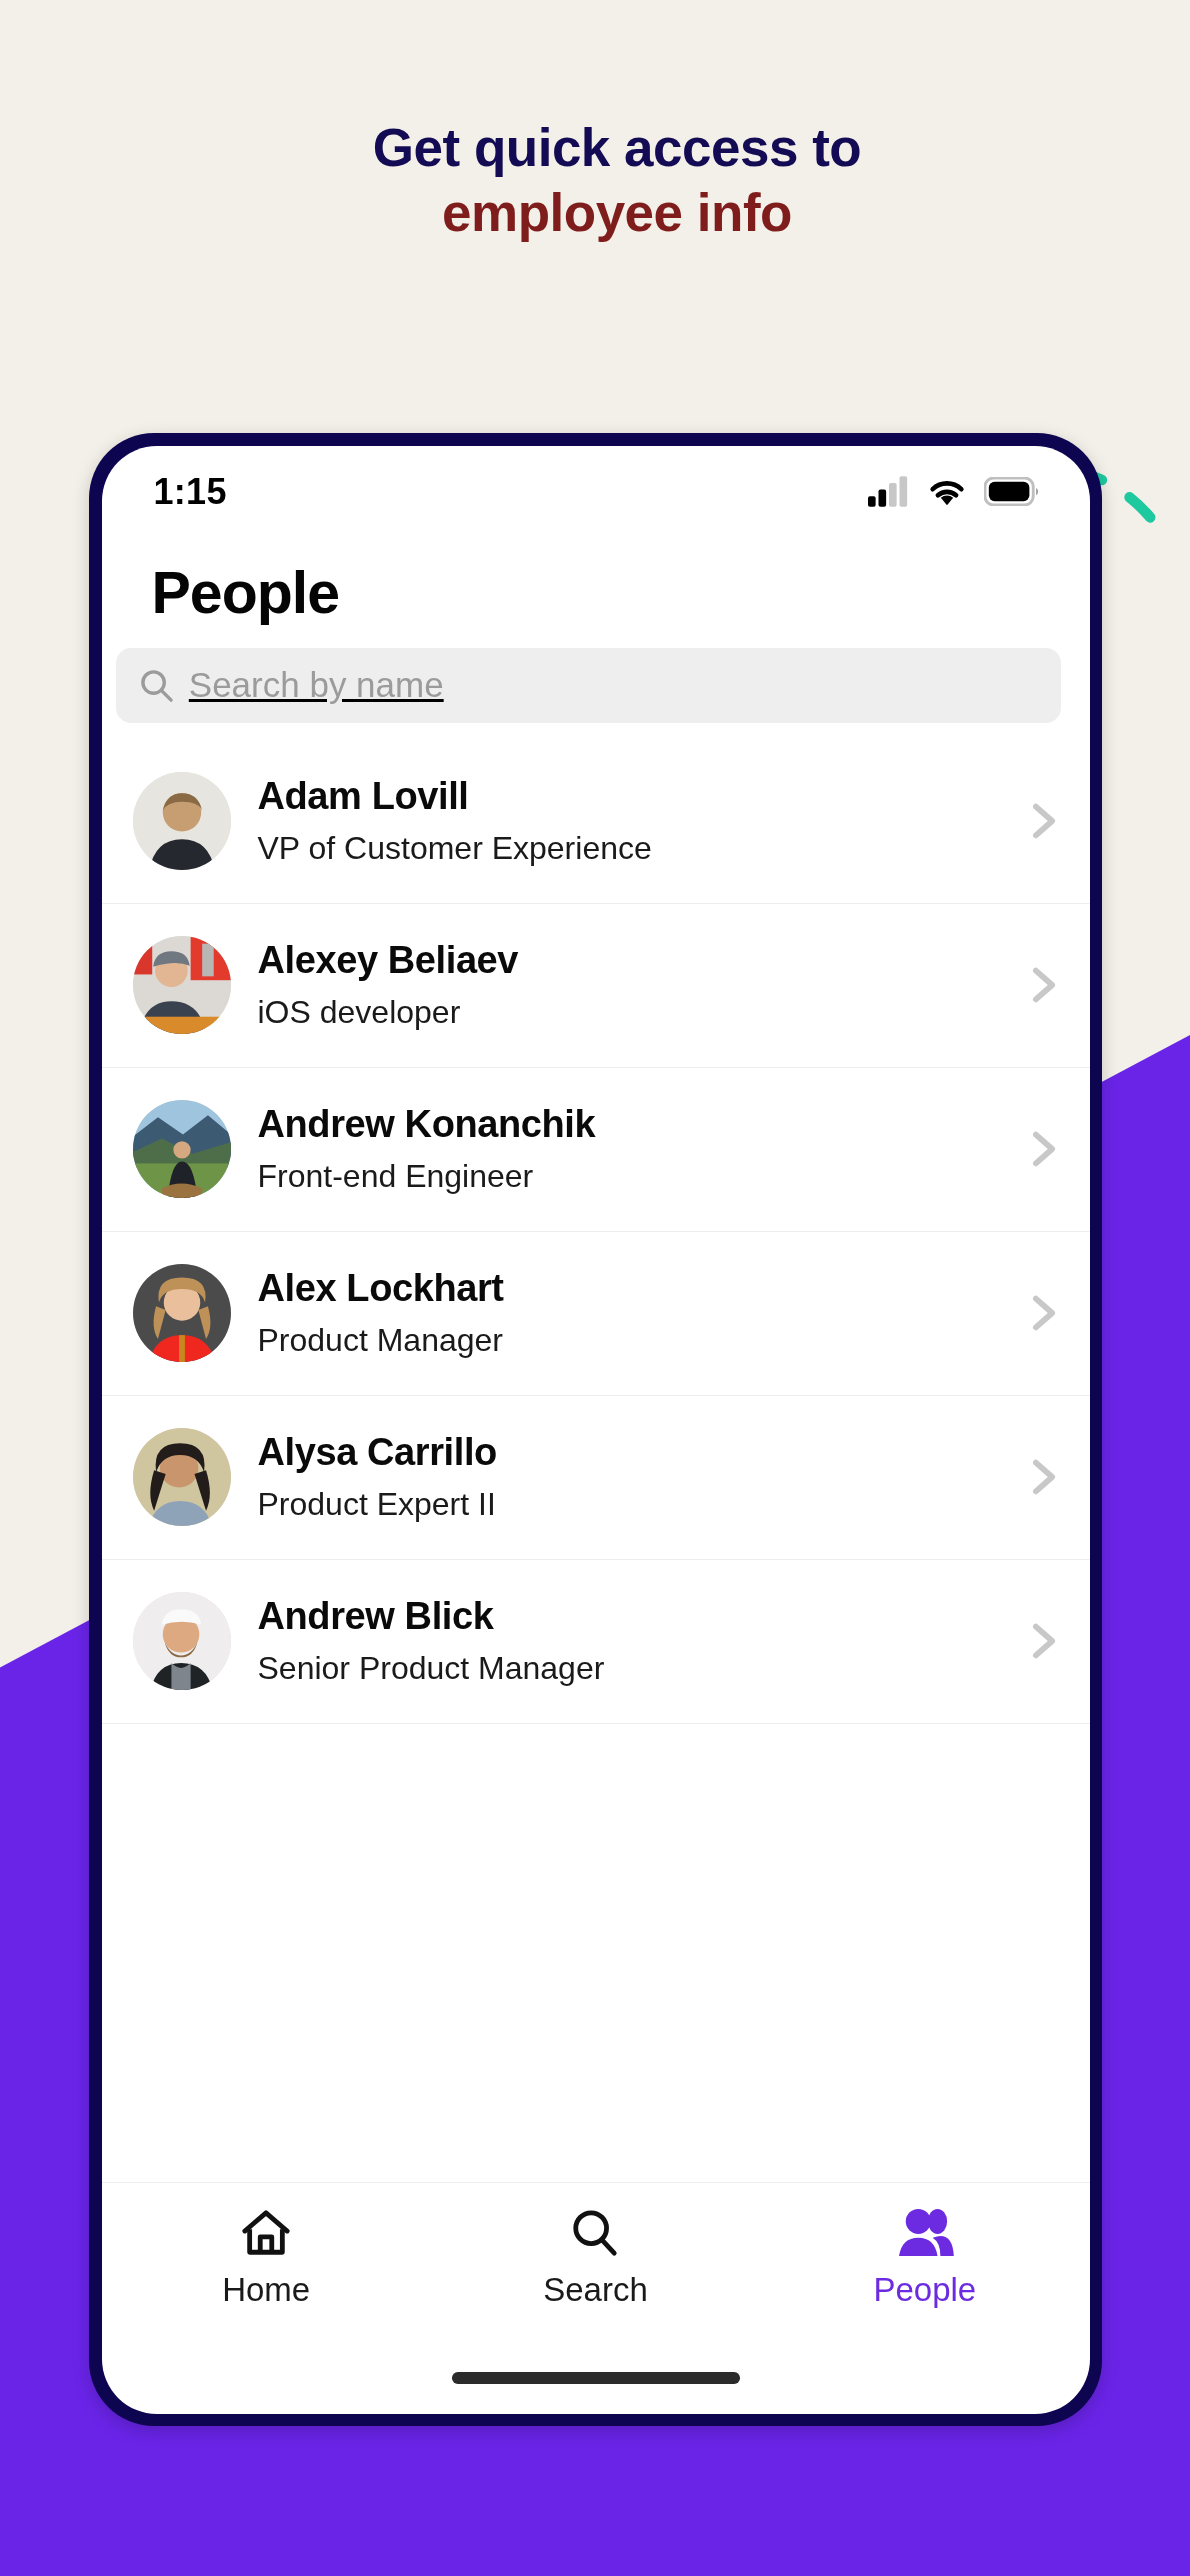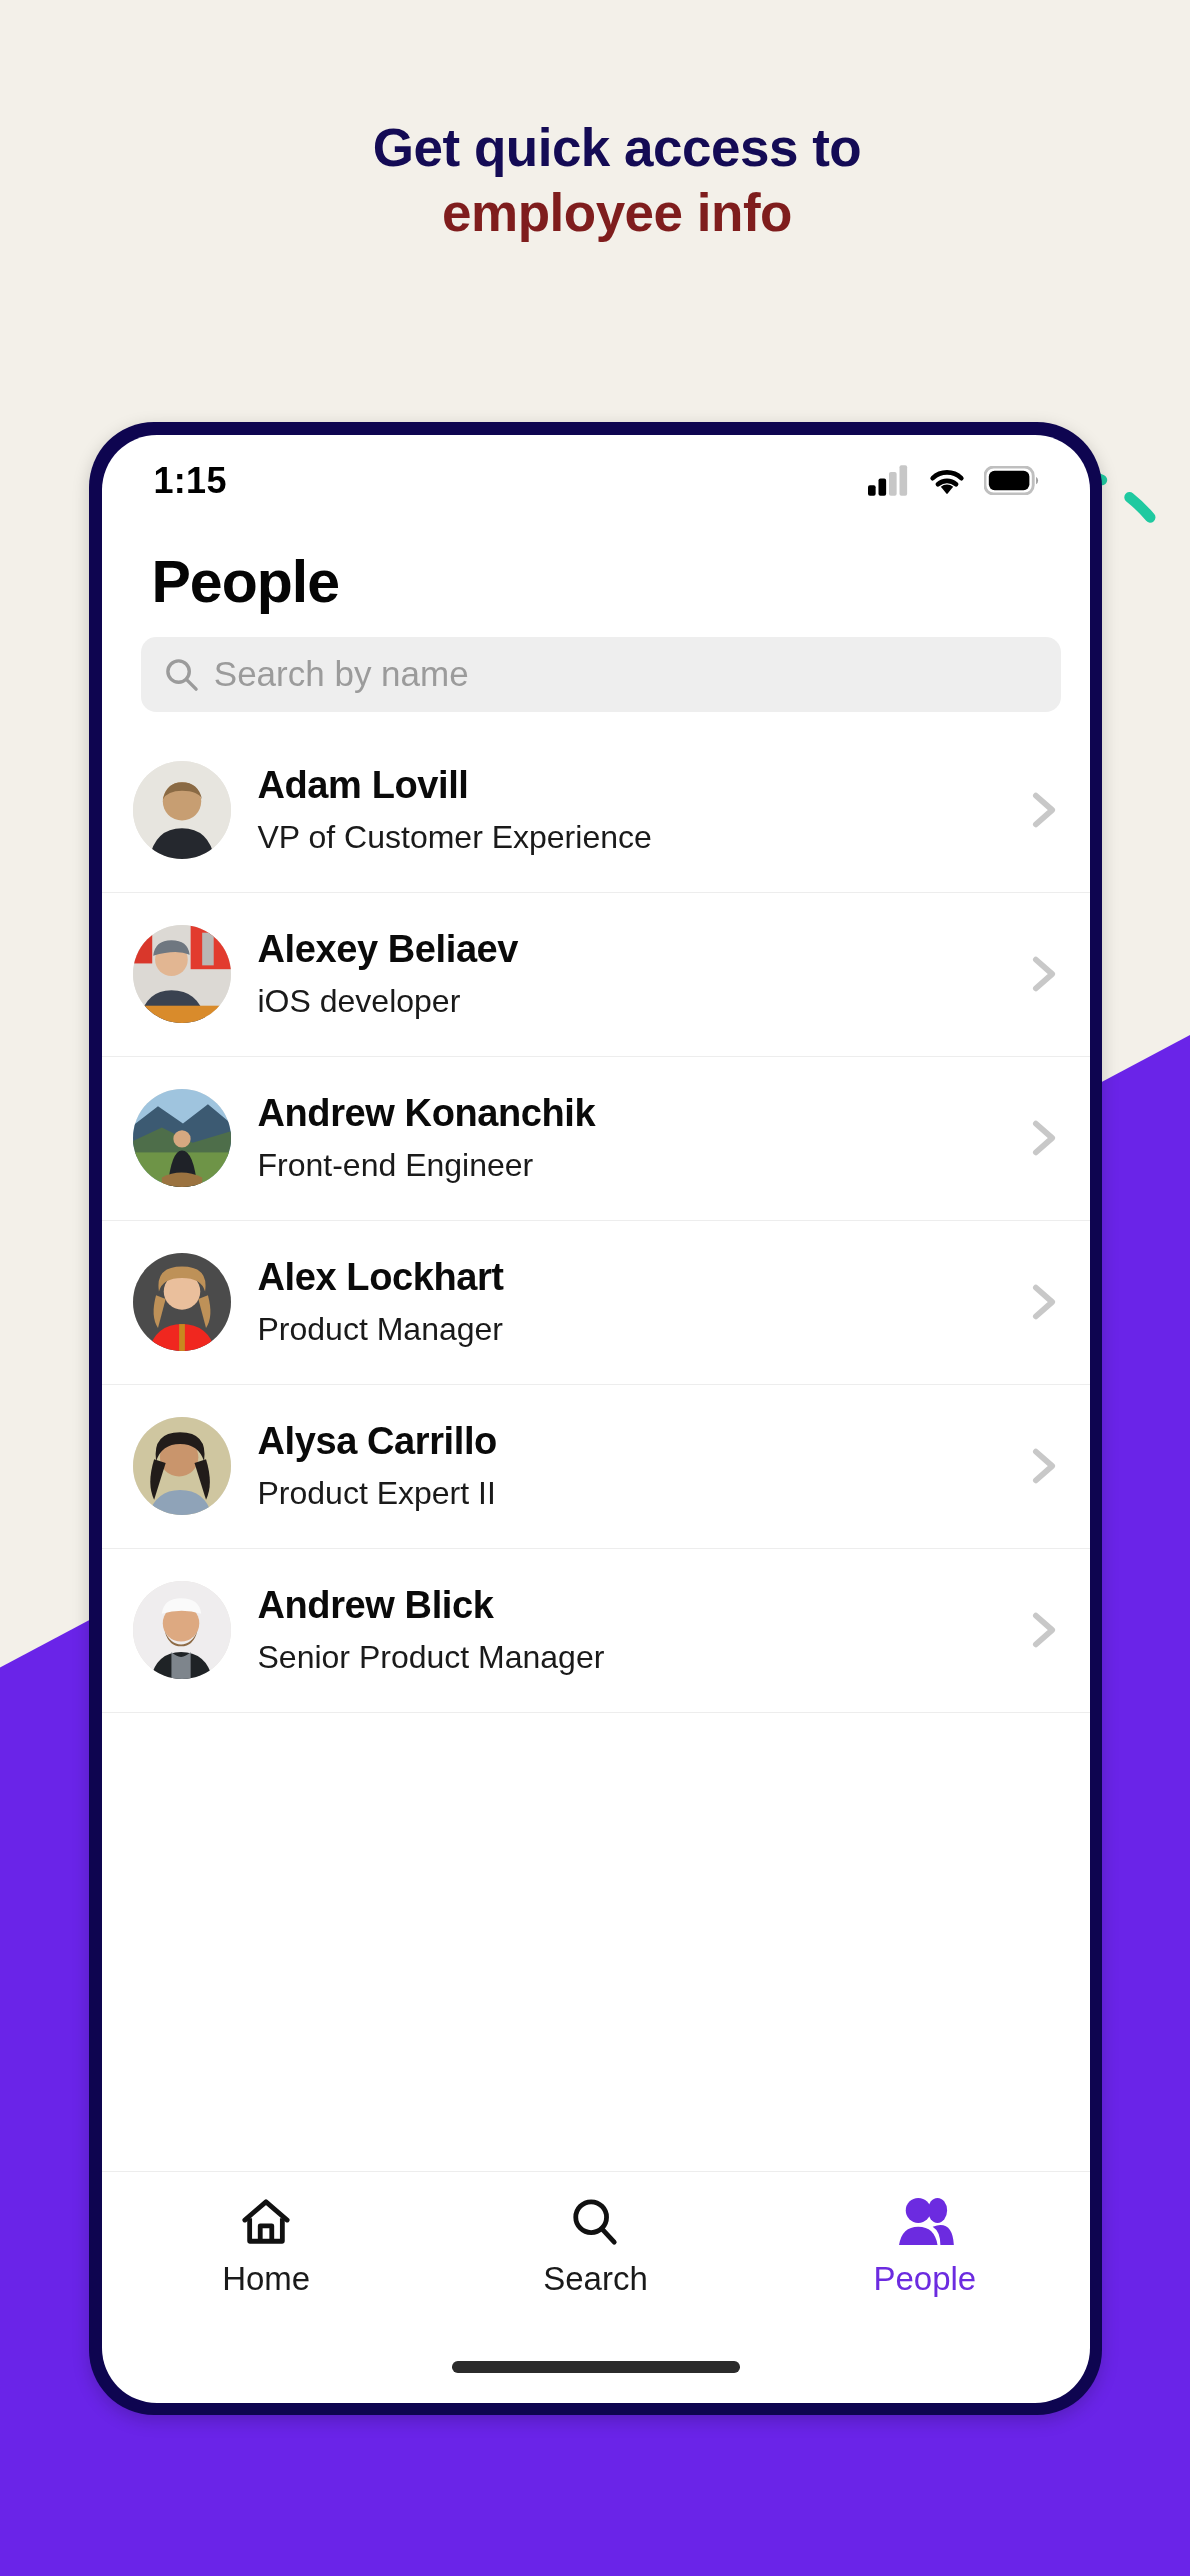--- a/index.html
+++ b/index.html
@@ -46,21 +46,21 @@
   #arc-deco {
     position: absolute;
     left: 891px; top: 345px;
     width: 288px; height: 288px;
     z-index: 2;
   }
 
   
   #phone {
     position: absolute;
-    left: 89px; top: 422px;
+    left: 89px; top: 433px;
     width: 1013px; height: 1035px;
     z-index: 4;
   }
   #phone-frame {
     position: absolute;
     left: 0; top: 0;
     width: 1013px;
     height: 1993px;
     background: #0E0550;
     border-radius: 65px;
@@ -106,21 +106,22 @@
     padding: 21px 0 0 50px;
     font-size: 59px;
     font-weight: bold;
     color: #050505;
     letter-spacing: -1px;
   }
 
   
   .search-wrap {
     flex: 0 0 auto;
-    padding: 21px 29px 0 39px;
+    padding: 21px 29px 0 14px;
+    text-decoration: underline;
   }
   .search-box {
     height: 75px;
     background: #EEEEEE;
     border-radius: 15.3px;
     display: flex;
     align-items: center;
     padding: 0 23px;
     gap: 15.3px;
   }

